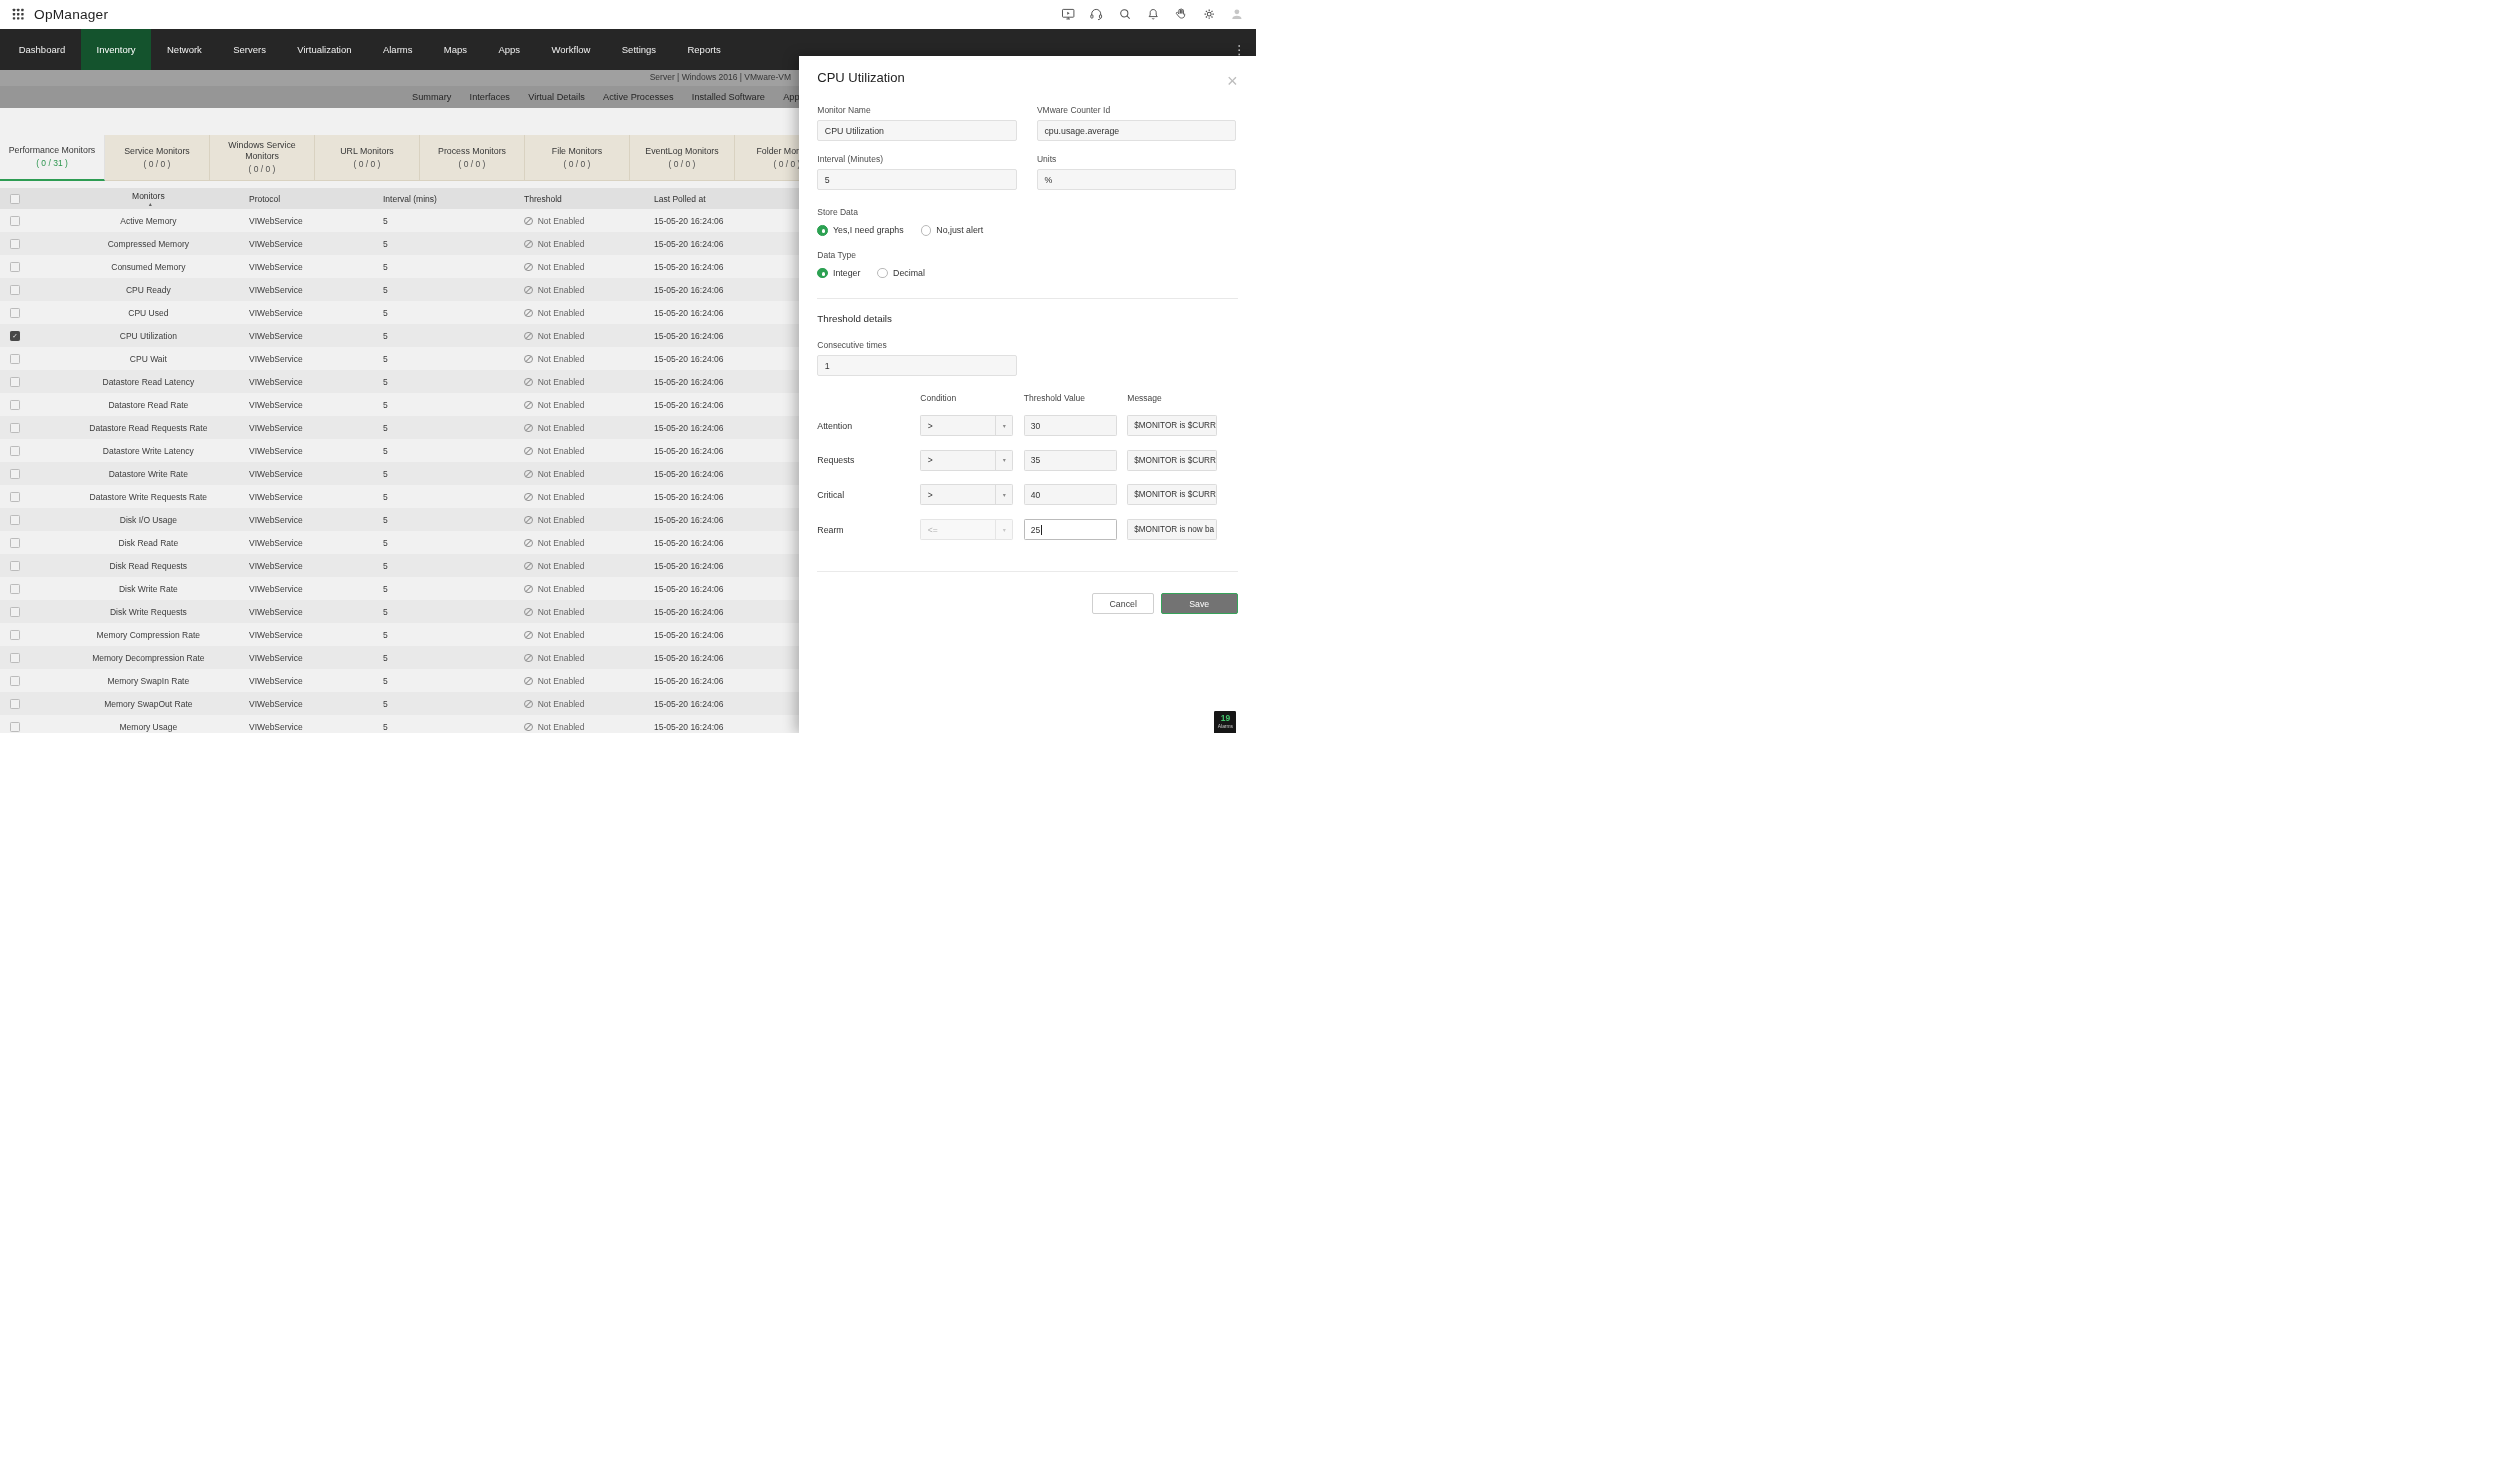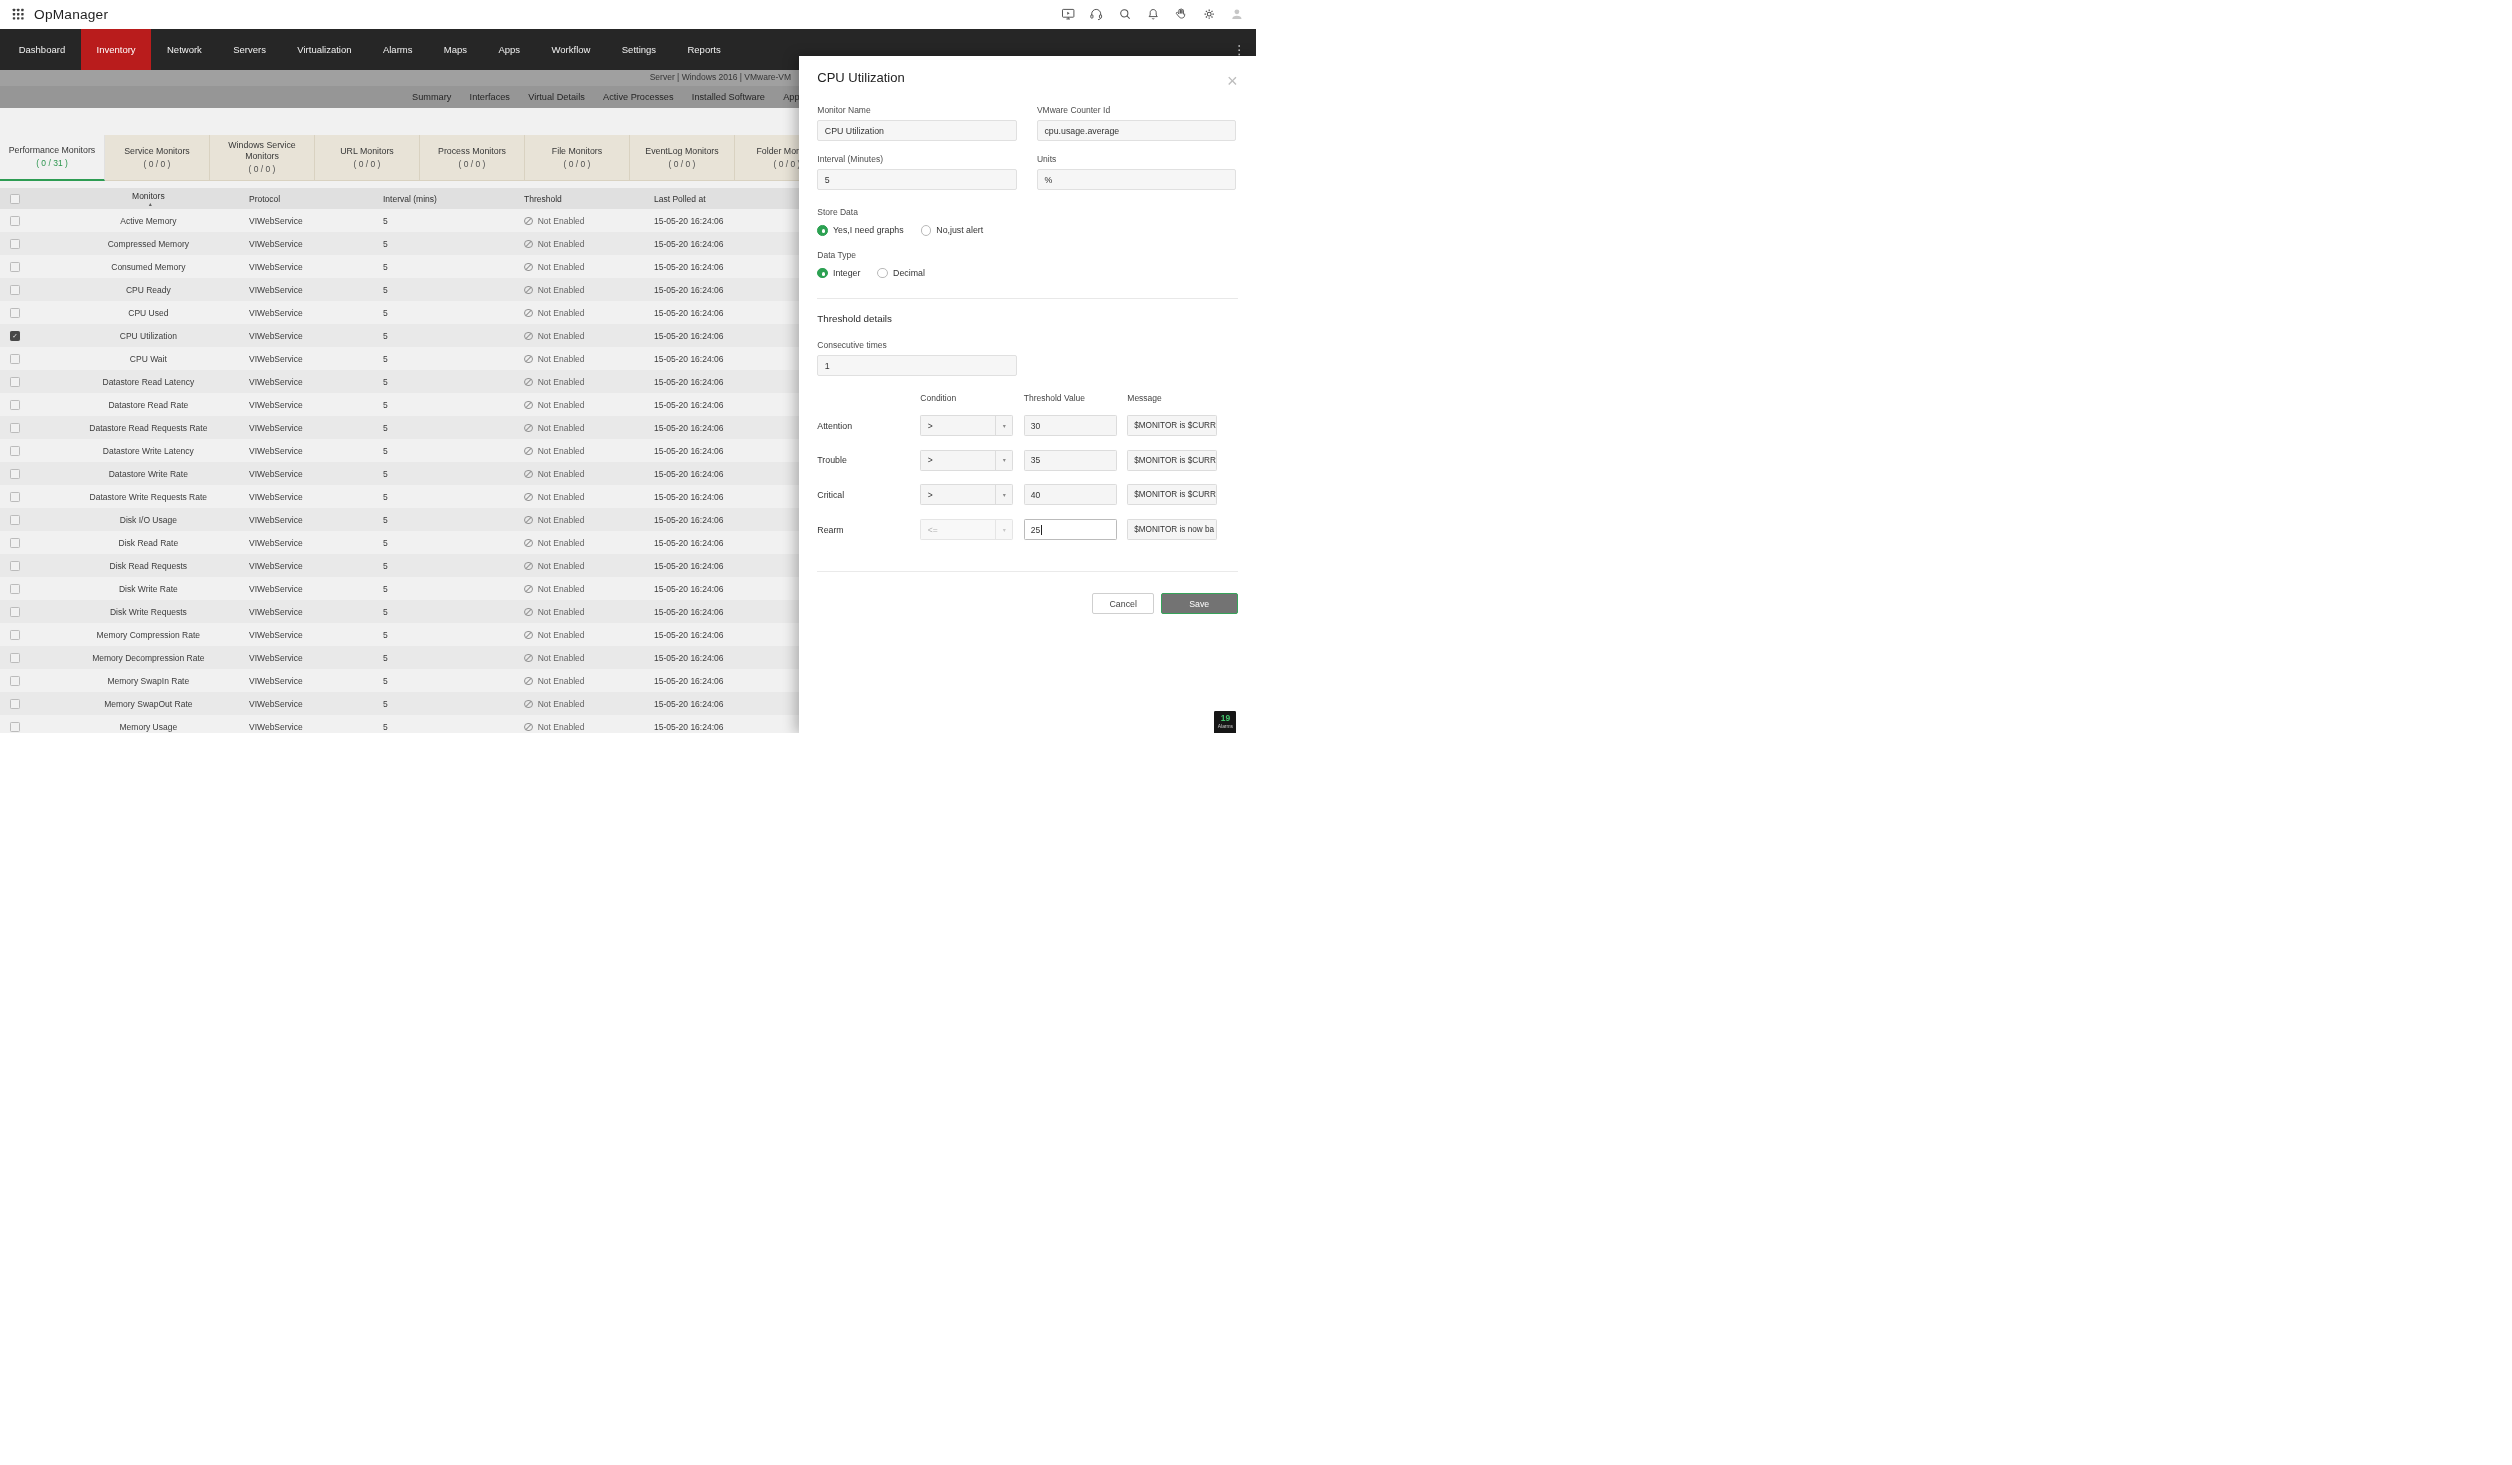--- a/index.html
+++ b/index.html
@@ -9,21 +9,21 @@
   
   .topbar { position:absolute; top:0; left:0; right:0; height:29px; background:#fff; display:flex; align-items:center; padding:0 11.8px 0 10.5px; z-index:20; }
   .product-title { font-size:13.7px; color:#1f1f1f; margin-left:9.2px; font-weight:500; letter-spacing:0.2px; }
   .tb-icons { margin-left:auto; display:flex; align-items:center; gap:13.7px; }
   .tb-icon { width:14.4px; height:14.4px; display:inline-flex; align-items:center; justify-content:center; cursor:pointer; }
   .tb-icon svg { width:14.4px; height:14.4px; }
 
   
   .nav { position:absolute; top:29px; left:0; right:0; height:41px; background:#262626; display:flex; align-items:stretch; padding-left:3px; z-index:20; }
   .nav-item { display:flex; align-items:center; padding:0 15.7px; color:#f1f1f1; font-size:9.5px; cursor:pointer; }
-  .nav-item.active { background:#b91c1c; color:#fff;text-align:right; }
+  .nav-item.active { background:#14532d; color:#fff;text-align:right; }
   .nav-kebab { margin-left:auto; display:flex; align-items:center; padding:0 10.5px; color:#e0e0e0; font-size:12.4px; cursor:pointer; }
 
   
   .main { position:absolute; top:56px; left:0; width:799px; bottom:0; background:#fff; overflow:hidden; }
   .main::after { content:''; position:absolute; inset:0; background:rgba(15,15,15,0.06); pointer-events:none; z-index:5; }
 
   .device-band { height:30px; background:#a9a9a9; padding:3.3px 7.9px 0 7.9px;text-align:right; }
   .skeleton { width:63px; height:9.8px; background:#c9c9c9; border-radius:1.3px; margin-bottom:3.3px; }
   .breadcrumb { font-size:8.5px; color:#383838; }
 
@@ -631,21 +631,21 @@
         <div class="thr-row">
           <div class="thr-label">Attention</div>
           <div class="pseudo-select">
             <span class="sel-val">&gt;</span>
             <span class="sel-arrow">▼</span>
           </div>
           <div class="pseudo-input thr-value">30</div>
           <div class="pseudo-input thr-msg">$MONITOR is $CURRE</div>
         </div>
         <div class="thr-row">
-          <div class="thr-label">Trouble</div>
+          <div class="thr-label">Requests</div>
           <div class="pseudo-select">
             <span class="sel-val">&gt;</span>
             <span class="sel-arrow">▼</span>
           </div>
           <div class="pseudo-input thr-value">35</div>
           <div class="pseudo-input thr-msg">$MONITOR is $CURRE</div>
         </div>
         <div class="thr-row">
           <div class="thr-label">Critical</div>
           <div class="pseudo-select">

